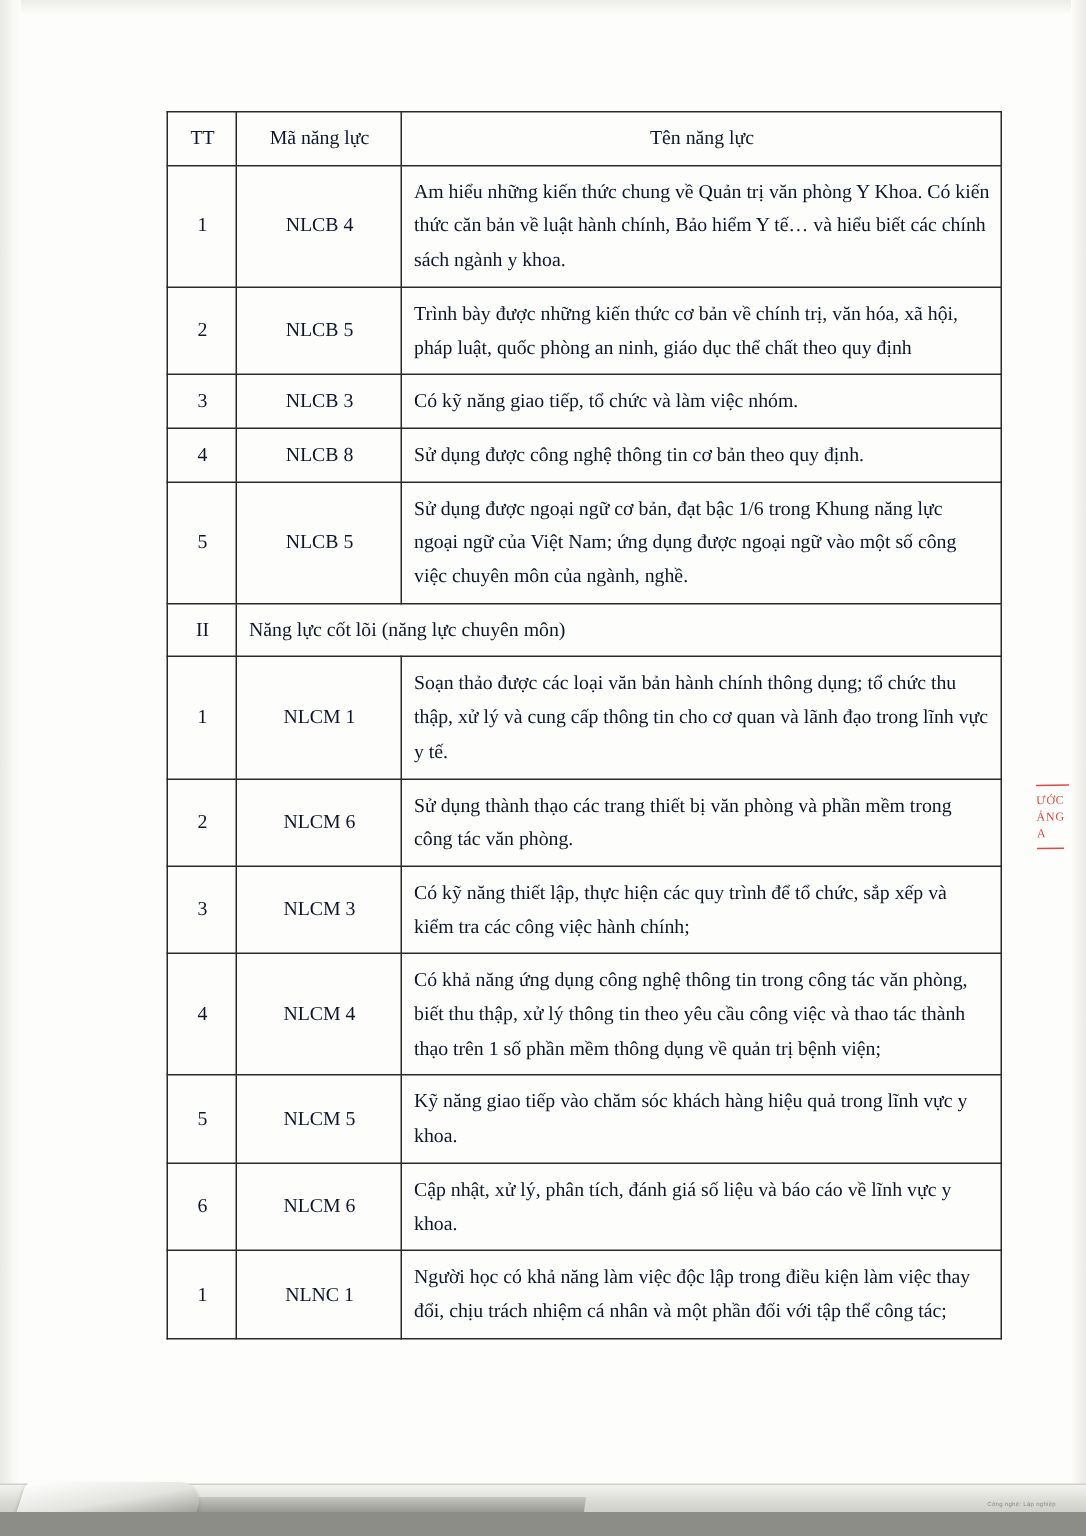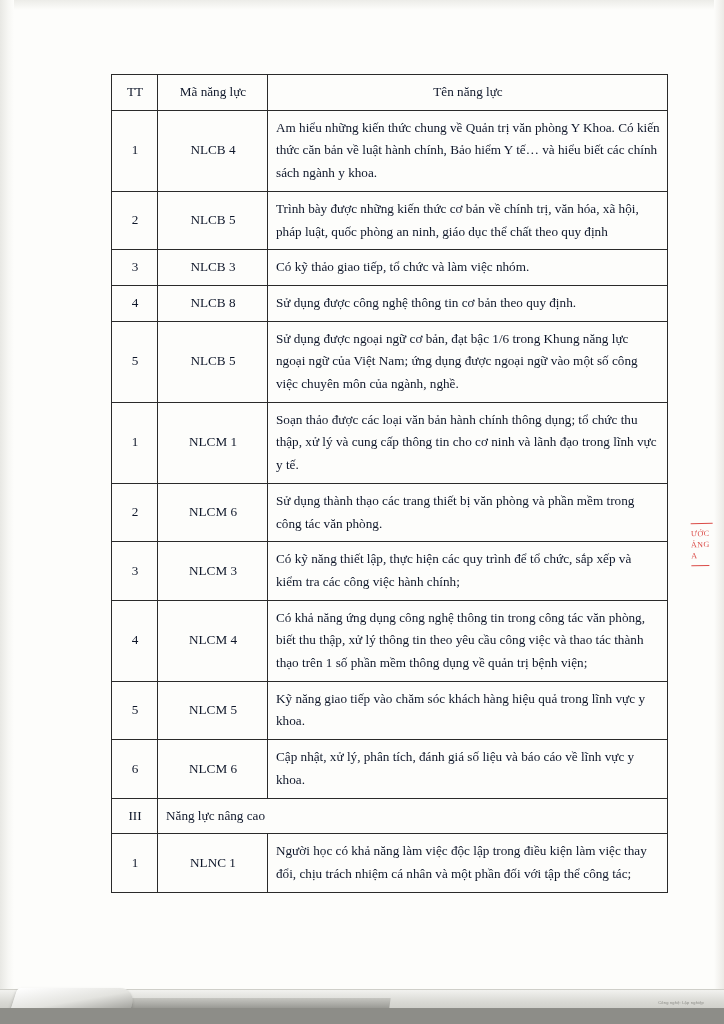--- a/index.html
+++ b/index.html
@@ -177,36 +177,40 @@
         <td class="c-text">Am hiểu những kiến thức chung về Quản trị văn phòng Y Khoa. Có kiến thức căn bản về luật hành chính, Bảo hiểm Y tế… và hiểu biết các chính sách ngành y khoa.</td>
       </tr>
       <tr>
         <td class="c-center">2</td>
         <td class="c-center">NLCB 5</td>
         <td class="c-text">Trình bày được những kiến thức cơ bản về chính trị, văn hóa, xã hội, pháp luật, quốc phòng an ninh, giáo dục thể chất theo quy định</td>
       </tr>
       <tr>
         <td class="c-center">3</td>
         <td class="c-center">NLCB 3</td>
-        <td class="c-text">Có kỹ thảo giao tiếp, tổ chức và làm việc nhóm.</td>
+        <td class="c-text">Có kỹ năng giao tiếp, tổ chức và làm việc nhóm.</td>
       </tr>
       <tr>
         <td class="c-center">4</td>
         <td class="c-center">NLCB 8</td>
         <td class="c-text">Sử dụng được công nghệ thông tin cơ bản theo quy định.</td>
       </tr>
       <tr>
         <td class="c-center">5</td>
         <td class="c-center">NLCB 5</td>
         <td class="c-text">Sử dụng được ngoại ngữ cơ bản, đạt bậc 1/6 trong Khung năng lực ngoại ngữ của Việt Nam; ứng dụng được ngoại ngữ vào một số công việc chuyên môn của ngành, nghề.</td>
       </tr>
+      <tr class="section-row">
+        <td class="section-idx">II</td>
+        <td class="c-text" colspan="2">Năng lực cốt lõi (năng lực chuyên môn)</td>
+      </tr>
       <tr>
         <td class="c-center">1</td>
         <td class="c-center">NLCM 1</td>
-        <td class="c-text">Soạn thảo được các loại văn bản hành chính thông dụng; tổ chức thu thập, xử lý và cung cấp thông tin cho cơ ninh và lãnh đạo trong lĩnh vực y tế.</td>
+        <td class="c-text">Soạn thảo được các loại văn bản hành chính thông dụng; tổ chức thu thập, xử lý và cung cấp thông tin cho cơ quan và lãnh đạo trong lĩnh vực y tế.</td>
       </tr>
       <tr>
         <td class="c-center">2</td>
         <td class="c-center">NLCM 6</td>
         <td class="c-text">Sử dụng thành thạo các trang thiết bị văn phòng và phần mềm trong công tác văn phòng.</td>
       </tr>
       <tr>
         <td class="c-center">3</td>
         <td class="c-center">NLCM 3</td>
         <td class="c-text">Có kỹ năng thiết lập, thực hiện các quy trình để tổ chức, sắp xếp và kiểm tra các công việc hành chính;</td>
@@ -218,24 +222,20 @@
       </tr>
       <tr>
         <td class="c-center">5</td>
         <td class="c-center">NLCM 5</td>
         <td class="c-text">Kỹ năng giao tiếp vào chăm sóc khách hàng hiệu quả trong lĩnh vực y khoa.</td>
       </tr>
       <tr>
         <td class="c-center">6</td>
         <td class="c-center">NLCM 6</td>
         <td class="c-text">Cập nhật, xử lý, phân tích, đánh giá số liệu và báo cáo về lĩnh vực y khoa.</td>
-      </tr>
-      <tr class="section-row">
-        <td class="section-idx">III</td>
-        <td class="c-text" colspan="2">Năng lực nâng cao</td>
       </tr>
       <tr>
         <td class="c-center">1</td>
         <td class="c-center">NLNC 1</td>
         <td class="c-text">Người học có khả năng làm việc độc lập trong điều kiện làm việc thay đổi, chịu trách nhiệm cá nhân và một phần đối với tập thể công tác;</td>
       </tr>
     </tbody>
   </table>
 
   <div class="stamp">

